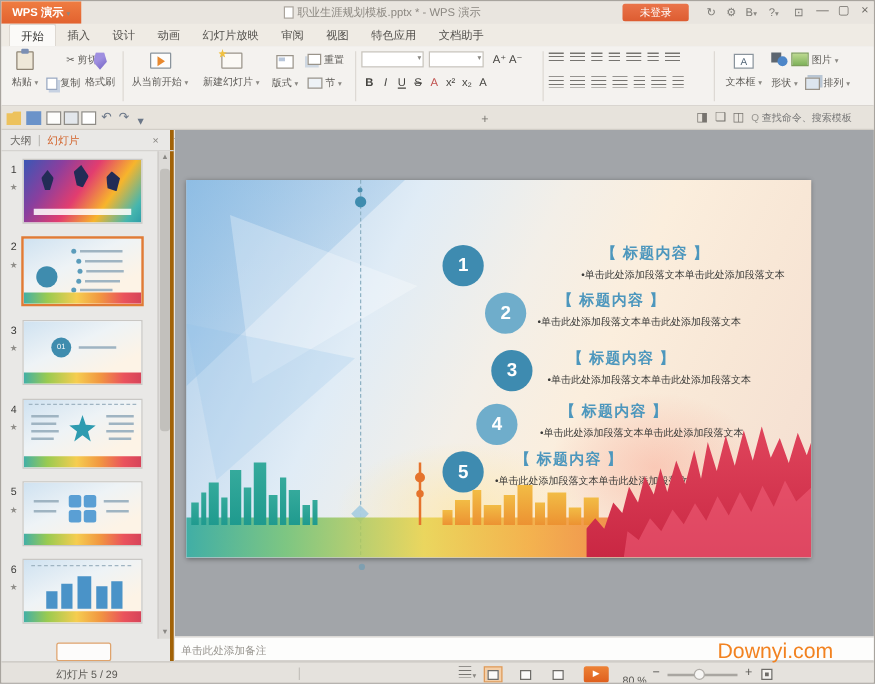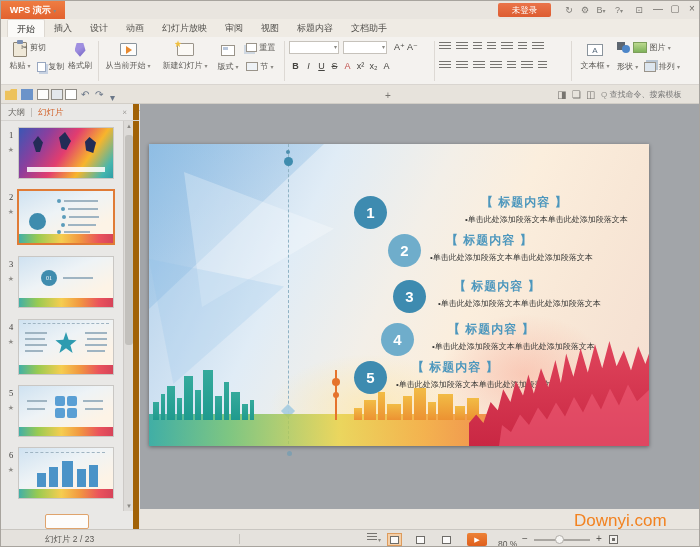--- a/index.html
+++ b/index.html
@@ -67,21 +67,21 @@
   .qic.i5 { border:1px solid #8f8c86; background:#fff;}
   .qglyph { position:absolute; top:3px; font-size:10px; color:#6b7788; line-height:13px;}
   .dtab { position:absolute; top:1px; height:18px; font-size:8.5px; color:#55534f; line-height:18px; padding:16px 4px; white-space:nowrap;}
   .dtab .wic { display:inline-block; width:9px; height:9px; vertical-align:-1px; margin-right:3px; border-radius:1px;}
   .dtab .x { color:#999; margin-left:5px; font-size:9px;}
   .dtab.active { background:#f6ecd9; border:1px solid #ddd2bd; border-bottom:none; border-radius:3px 3px 0 0; top:0; height:19px; line-height:19px;}
   .search { position:absolute; right:5px; top:2px; width:95px; height:15px; font-size:8px; color:#979590; line-height:15px;}
   .search input{ border:none; background:transparent; font-size:8px; color:#979590; width:80px; outline:none;}
 
   
-  .sidebar { position:absolute; left:0; top:103px; width:138px; height:425px; background:#e9e8e6; border-right:6px solid #a16207;font-family:Liberation Serif, serif;}
+  .sidebar { position:absolute; left:0; top:103px; width:138px; height:425px; background:#e9e8e6; border-right:3px solid #a16207;}
   .sb-head { position:absolute; left:0; top:0; width:138px; height:17px; border-bottom:1px solid #d5d3d0; font-size:8.5px; line-height:17px;}
   .sb-head .t1 { position:absolute; left:7px; color:#6b6965;}
   .sb-head .bar { position:absolute; left:30px; top:4px; width:1px; height:9px; background:#c0beba;}
   .sb-head .t2 { position:absolute; left:37px; color:#d2622a;text-align:right;}
   .sb-head .x { position:absolute; right:12px; color:#8a8884; }
   .thumb-num { position:absolute; left:5px; font-size:8.5px; color:#3c3b39; width:10px; text-align:center;}
   .thumb-star { position:absolute; left:5px; font-size:7px; color:#8f8d89; width:10px; text-align:center;}
   .thumb { position:absolute; left:18px; width:94px; height:50px; background:#fff; box-shadow:0 0 0 1px #c9c7c4; overflow:hidden;}
   .thumb.sel { box-shadow:0 0 0 2px #e07b36; }
   .cstrip { position:absolute; bottom:0; left:0; right:0; height:9px; opacity:.9;
@@ -155,49 +155,50 @@
   .vset { position:absolute; left:366px; top:3px; width:16px; height:13px; }
   .watermark { position:absolute; left:573px; top:510px; font-size:17px; font-weight:normal; color:#f28220; letter-spacing:0; z-index:20;}
 </style>
 </head>
 <body>
 
 <div class="win">
 
   <div class="titlebar">
     <div class="logo"><span>WPS 演示</span> <span class="caret">▾</span></div>
+    <div class="doc-title"><span class="fic"></span><span>职业生涯规划模板.pptx * - WPS 演示</span></div>
     <div class="login-btn">未登录</div>
     <div class="tb-ic" style="left:560px">↻</div>
     <div class="tb-ic" style="left:576px">⚙</div>
     <div class="tb-ic" style="left:592px"><span>B</span><span class="caret">▾</span></div>
     <div class="tb-ic" style="left:610px"><span>?</span><span class="caret">▾</span></div>
     <div class="tb-ic" style="left:630px">⊡</div>
     <div class="winbtn" style="left:648px">—</div>
     <div class="winbtn" style="left:665px">▢</div>
     <div class="winbtn" style="left:682px">×</div>
   </div>
 
   <div class="menubar">
     <div class="mtab active">开始</div>
     <div class="mtab">插入</div>
     <div class="mtab">设计</div>
     <div class="mtab">动画</div>
     <div class="mtab">幻灯片放映</div>
     <div class="mtab">审阅</div>
     <div class="mtab">视图</div>
-    <div class="mtab">标题内容</div>
+    <div class="mtab">特色应用</div>
     <div class="mtab">文档助手</div>
   </div>
 
   <div class="ribbon">
     <div class="bigbtn" style="left:4px;top:3px;width:30px">
       <span class="ic ic-clip"></span>
       <span class="rlabel"><span>粘贴</span> <span class="caret">▾</span></span>
     </div>
-    <div class="smallrow" style="left:20px;top:5px"><span>✂</span> <span>剪切</span></div>
+    <div class="smallrow" style="left:52px;top:5px"><span>✂</span> <span>剪切</span></div>
     <div class="smallrow" style="left:36px;top:24px"><span class="ic ic-copy"></span> <span>复制</span></div>
     <div class="bigbtn" style="left:64px;top:3px;width:30px">
       <span class="ic ic-brush"></span>
       <span class="rlabel">格式刷</span>
     </div>
     <div class="rsep" style="left:97px"></div>
     <div class="bigbtn" style="left:102px;top:3px;width:50px">
       <span class="ic ic-screen"></span>
       <span class="rlabel"><span>从当前开始</span> <span class="caret">▾</span></span>
     </div>
@@ -433,25 +434,26 @@
             <span style="width:10px;height:14px"></span>
           <span style="width:12px;height:22px"></span>
         </div>
         <div class="crowd"></div>
         <div class="crowd2"></div>
       </div>
     </div>
     <div class="below-dot"></div>
   </div>
 
+  <div class="notesbar"><span>单击此处添加备注</span></div>
 
   <div class="watermark">Downyi.com</div>
 
   <div class="statusbar">
-    <div class="st-counter">幻灯片 2 / 23</div>
+    <div class="st-counter">幻灯片 5 / 29</div>
     <div class="st-sep"></div>
     <div class="vset"><span class="li" style="width:10px;margin-right:1px"></span><span class="caret">▾</span></div>
     <div class="viewbtn active" style="left:386px"><span class="vi"></span></div>
     <div class="viewbtn" style="left:412px"><span class="vi"></span></div>
     <div class="viewbtn" style="left:438px"><span class="vi"></span></div>
     <div class="playbtn">▶</div>
     <div class="zoomlbl">80 %</div>
     <div class="zminus">−</div>
     <div class="ztrack"></div>
     <div class="zthumb"></div>

